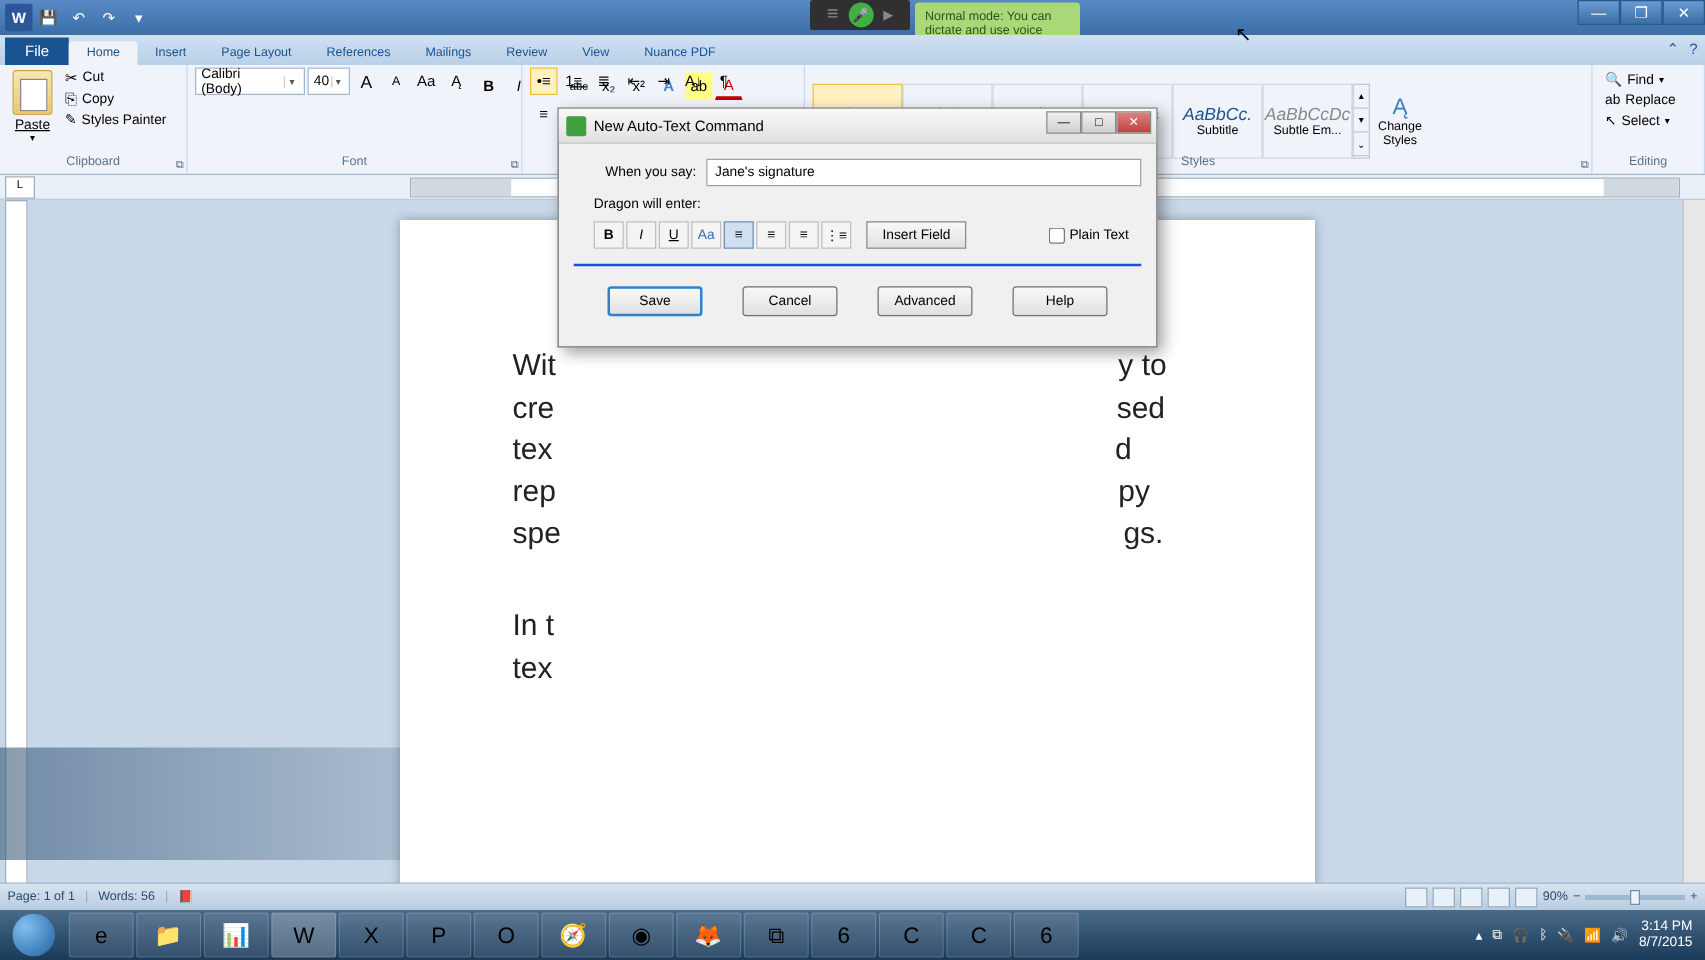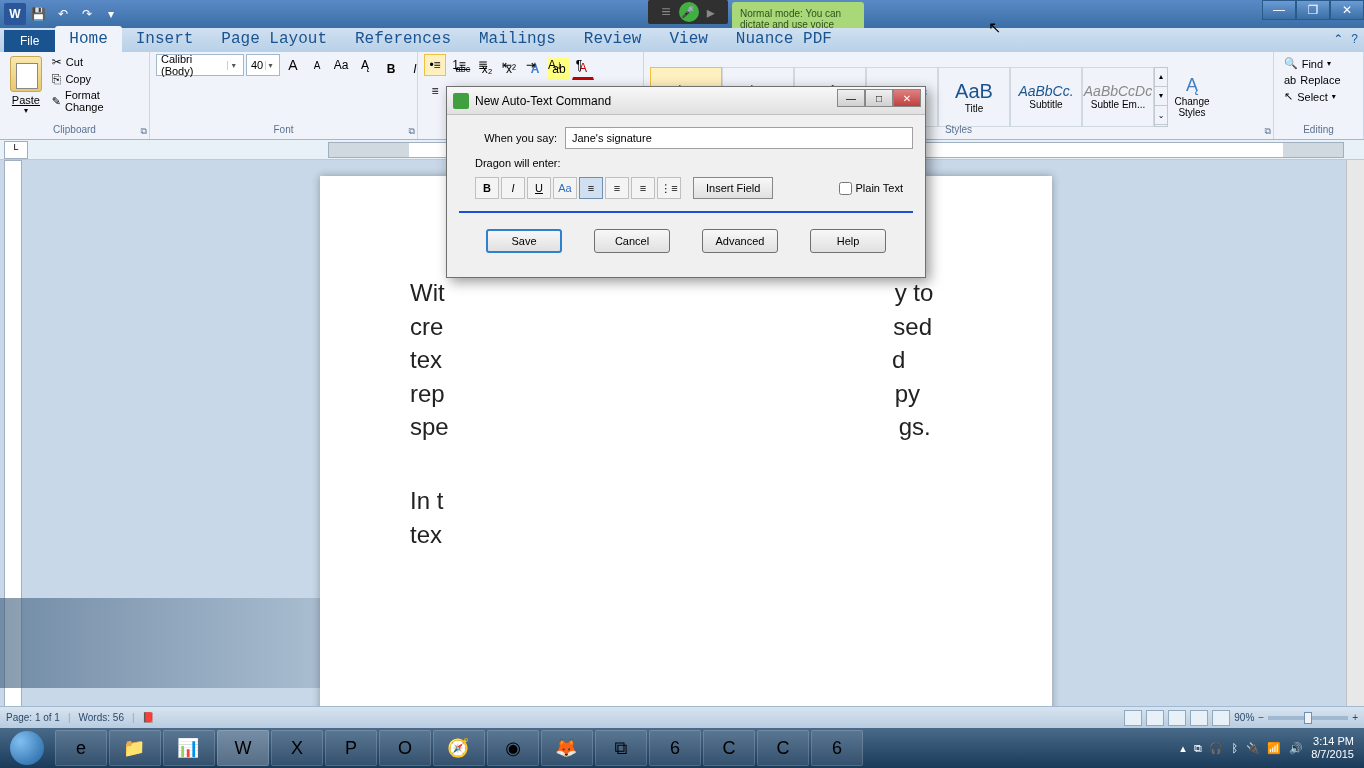--- a/index.html
+++ b/index.html
@@ -9,21 +9,21 @@
 .titlebar { height: 28px; background: linear-gradient(#5a8ac6, #3a6ea5); display: flex; align-items: center; padding: 0 4px; position: relative; }
 .qat { display: flex; gap: 2px; align-items: center; }
 .qat-btn { width: 22px; height: 22px; display: flex; align-items: center; justify-content: center; color: white; font-size: 12px; border-radius: 2px; }
 .doctitle { position: absolute; left: 50%; transform: translateX(-50%); color: white; font-size: 13px; }
 .winctrl { position: absolute; right: 0; top: 0; display: flex; }
 .winctrl-btn { width: 34px; height: 20px; background: linear-gradient(#6b9bd4, #3a6ea5); display: flex; align-items: center; justify-content: center; color: white; font-size: 12px; border: 1px solid #2a5a8a; }
 
 
 .ribbon-tabs { height: 24px; background: linear-gradient(#d0e0f0, #b8d0e8); display: flex; align-items: flex-end; padding-left: 4px; position: relative; }
 .file-tab { background: #1a5490; color: white; padding: 4px 16px; font-size: 12px; }
-.rtab { padding: 4px 14px; font-size: 16px; color: #1a5490; cursor: pointer; font-family: Liberation Mono, monospace; }
+.rtab { padding: 4px 14px; font-size: 10px; color: #1a5490; cursor: pointer; }
 .rtab.active { background: #f0f4fa; border-top-left-radius: 3px; border-top-right-radius: 3px; }
 .ribbon-help { position: absolute; right: 6px; top: 4px; display: flex; gap: 8px; font-size: 12px; color: #1a5490; }
 
 
 .ribbon { height: 88px; background: #f0f4fa; display: flex; border-bottom: 1px solid #a0b8d0; }
 .rgroup { border-right: 1px solid #c8d8e8; padding: 2px 6px 0 6px; display: flex; flex-direction: column; position: relative; }
 .rgroup-label { text-align: center; font-size: 10px; color: #5a7090; height: 16px; line-height: 14px; position: absolute; bottom: 0; left: 0; right: 0; }
 .rgroup-label .launcher { position: absolute; right: 2px; bottom: 1px; font-size: 9px; color: #5a7090; }
 .rgroup-body { flex: 1; display: flex; align-items: flex-start; gap: 4px; }
 
@@ -184,21 +184,21 @@
         <div class="clip-item">
             <span class="icon-scissors"></span>
             <span>Cut</span>
           </div>
         <div class="clip-item">
             <span class="icon-copy"></span>
             <span>Copy</span>
           </div>
         <div class="clip-item">
             <span class="icon-brush"></span>
-            <span>Format Change</span>
+            <span>Styles Painter</span>
           </div>
       </div>
     </div>
     <div class="rgroup-label"><span>Clipboard</span><span class="launcher">⧉</span></div>
   </div>
 
   <div class="rgroup" style="width:268px;">
     <div class="rgroup-body" style="flex-direction:row;">
       <div class="font-row1">
         <div class="font-combo font-name">
@@ -263,24 +263,20 @@
           <div class="style-preview">AaBbCcDc</div>
           <div>¶ No Spaci...</div>
         </div>
       <div class="style-item">
           <div class="style-preview" style="font-size:14px;font-weight:bold;">AaBbCc</div>
           <div>Heading 1</div>
         </div>
       <div class="style-item">
           <div class="style-preview" style="font-size:13px;font-weight:bold;">AaBbCc</div>
           <div>Heading 2</div>
-        </div>
-      <div class="style-item">
-          <div class="style-preview" style="font-size:20px;">AaB</div>
-          <div>Title</div>
         </div>
       <div class="style-item">
           <div class="style-preview" style="font-style:italic;">AaBbCc.</div>
           <div>Subtitle</div>
         </div>
       <div class="style-item">
           <div class="style-preview" style="font-style:italic;color:#888;">AaBbCcDc</div>
           <div>Subtle Em...</div>
         </div>
       <div class="style-scroll">

